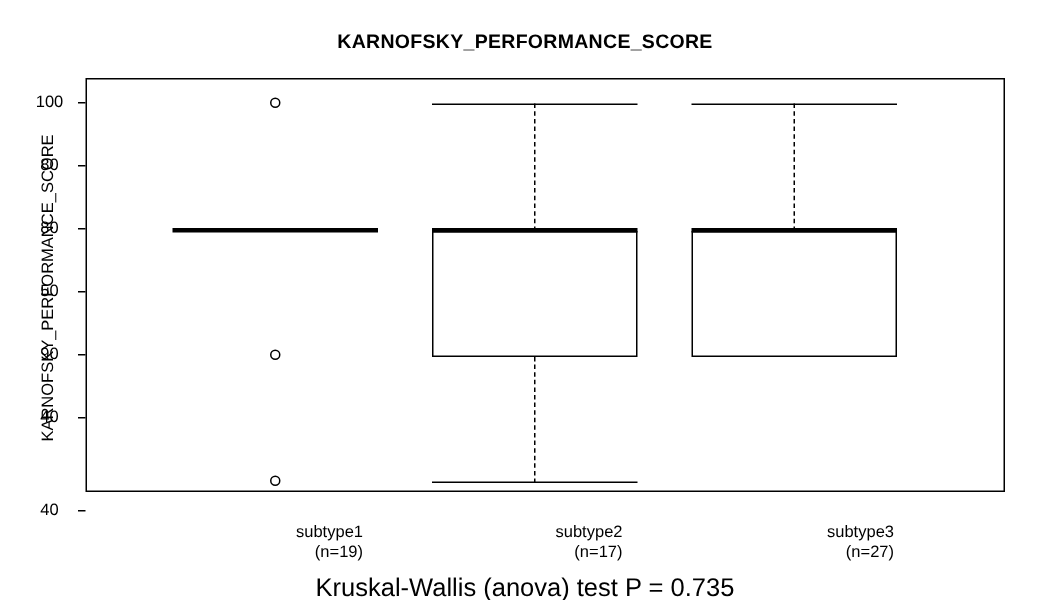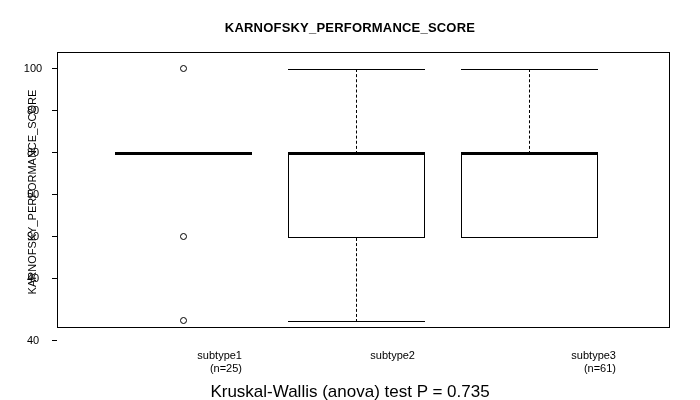--- a/index.html
+++ b/index.html
@@ -210,25 +210,26 @@
       <div class="whisker-line" style="left:68px; top:16px; height:85px;"></div>
       <div class="cap-line" style="left:0px; width:137px; top:16px;"></div>
       <div class="box-rect" style="left:0px; width:137px; top:101px; height:84px;"></div>
       <div class="median-line" style="left:0px; width:137px; top:99px;"></div>
     </div>
 
   </div>
 
   <div class="x-label" style="left:182px;">
     <span>subtype1</span>
-    <span class="n-line">(n=25)</span>
+    <span class="n-line">(n=19)</span>
   </div>
   <div class="x-label" style="left:355px;">
     <span>subtype2</span>
-  </div>
-  <div class="x-label" style="left:556px;">
+    <span class="n-line">(n=17)</span>
+  </div>
+  <div class="x-label" style="left:536px;">
     <span>subtype3</span>
-    <span class="n-line">(n=61)</span>
+    <span class="n-line">(n=27)</span>
   </div>
 
   <div id="footnote">Kruskal-Wallis (anova) test P = 0.735</div>
 
 </div>
 
 </body></html>

